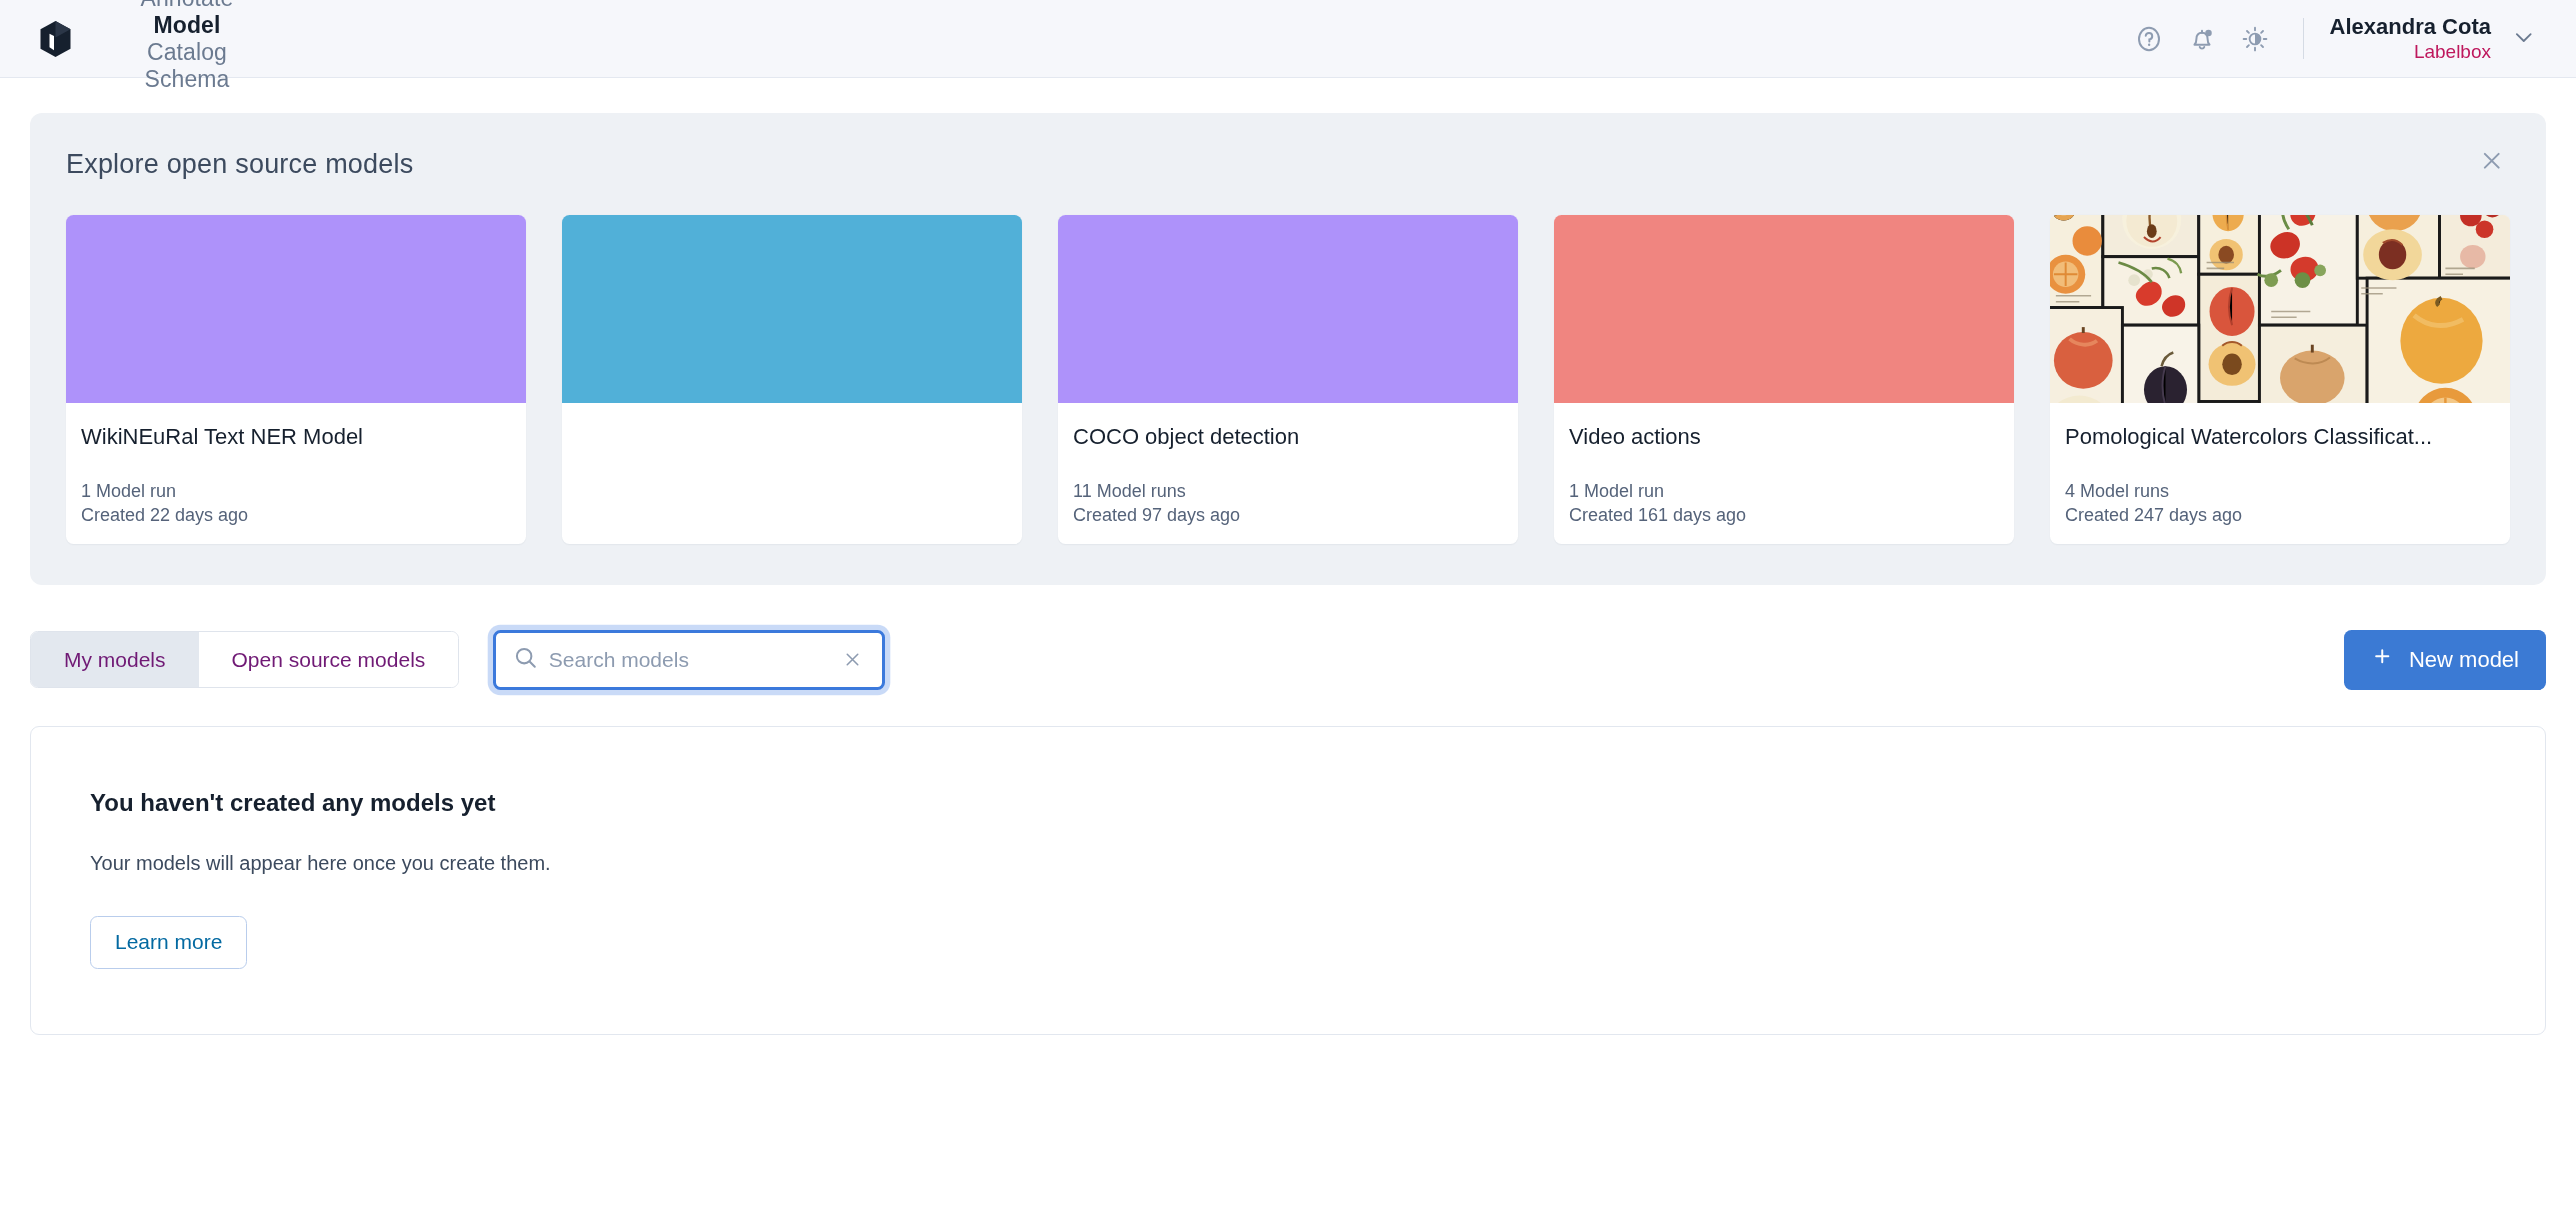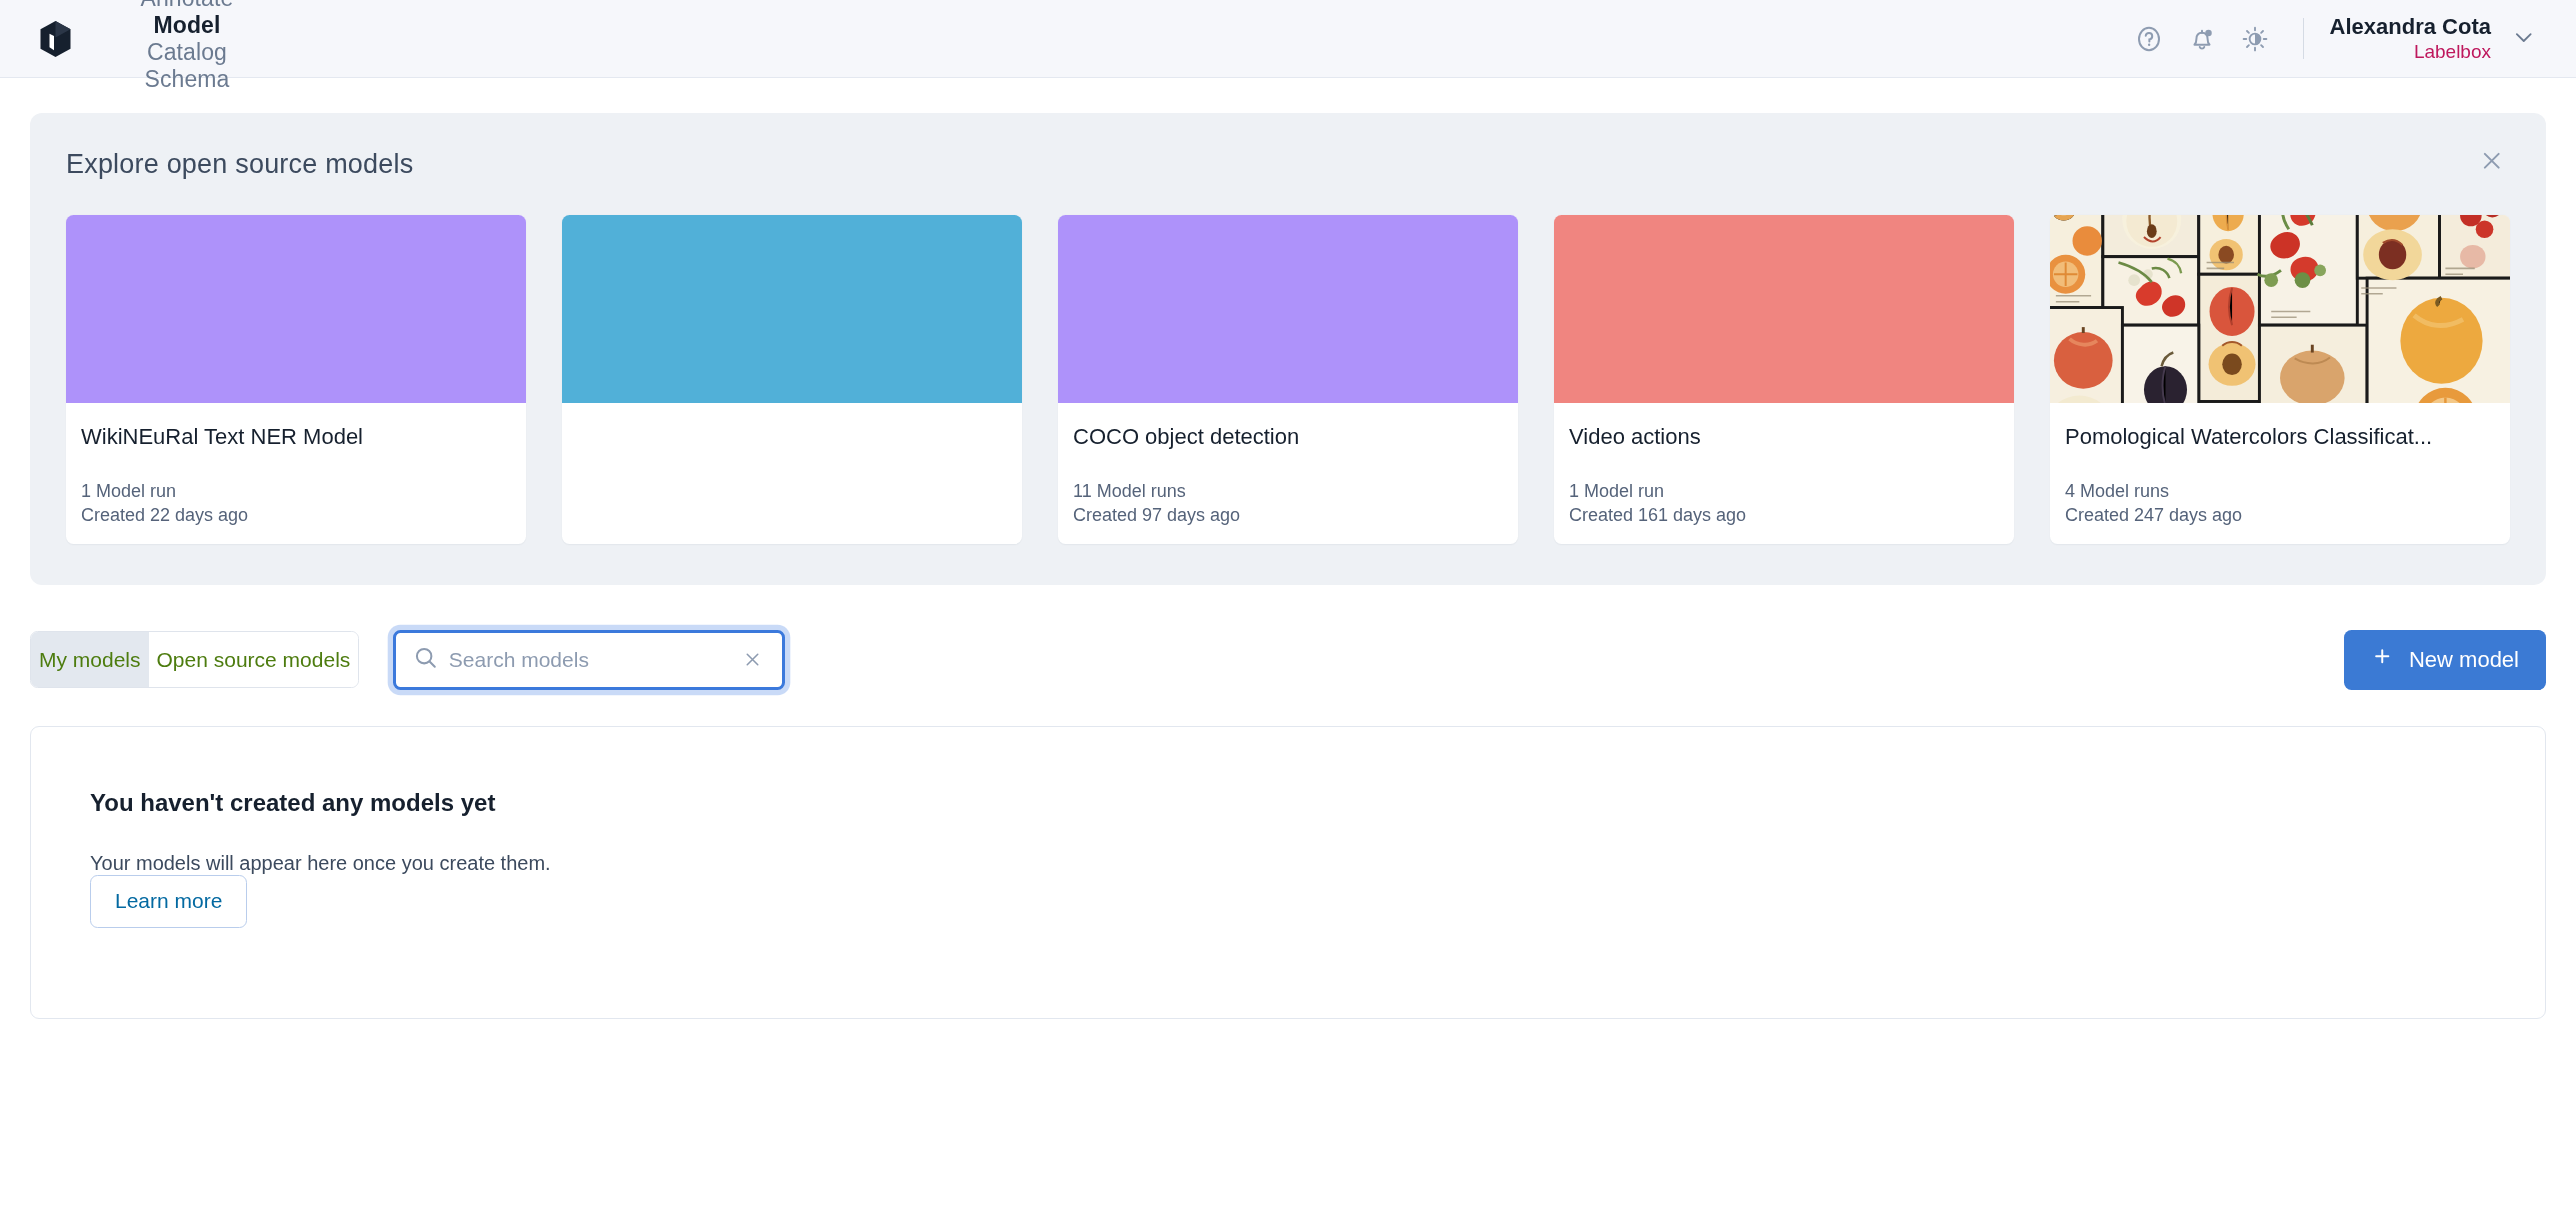--- a/index.html
+++ b/index.html
@@ -124,23 +124,23 @@
   }
   .segmented {
     display: flex;
     border: 1.5px solid #dfe4ec;
     border-radius: 7.5px;
     overflow: hidden;
     height: 57px;
   }
   .seg-btn {
     display: flex; align-items: center;
-    padding: 0 8px;
+    padding: 0 33px;
     font-size: 21px;
-    color: #4d7c0f;
+    color: #701a75;
     background: #ffffff;
     cursor: pointer;
     white-space: nowrap;
   }
   .seg-btn.active { background: #e3e8ef; }
 
   .search-wrap {
     margin-left: 34px;
     position: relative;
     width: 392px;
@@ -189,21 +189,21 @@
   
   .empty-panel {
     margin: 36px 30px 0 30px;
     border: 1.5px solid #e2e7ef;
     border-radius: 9px;
     background: #ffffff;
     padding: 62px 59px 65px 59px;
     min-height: 293px;
   }
   .empty-title { font-size: 24px; color: #16202e; font-weight: bold; margin-bottom: 35px; }
-  .empty-sub   { font-size: 20px; color: #3c4a5e; }
+  .empty-sub   { font-size: 20px; color: #3c4a5e; margin-bottom: 41px; }
   .learn-more {
     display: inline-flex; align-items: center; justify-content: center;
     border: 1.5px solid #b9cdec;
     border-radius: 7.5px;
     background: #ffffff;
     color: #0369a1;
     font-size: 21px;
     font-family: Liberation Sans, sans-serif;
     padding: 13.5px 24px;
     cursor: pointer;

